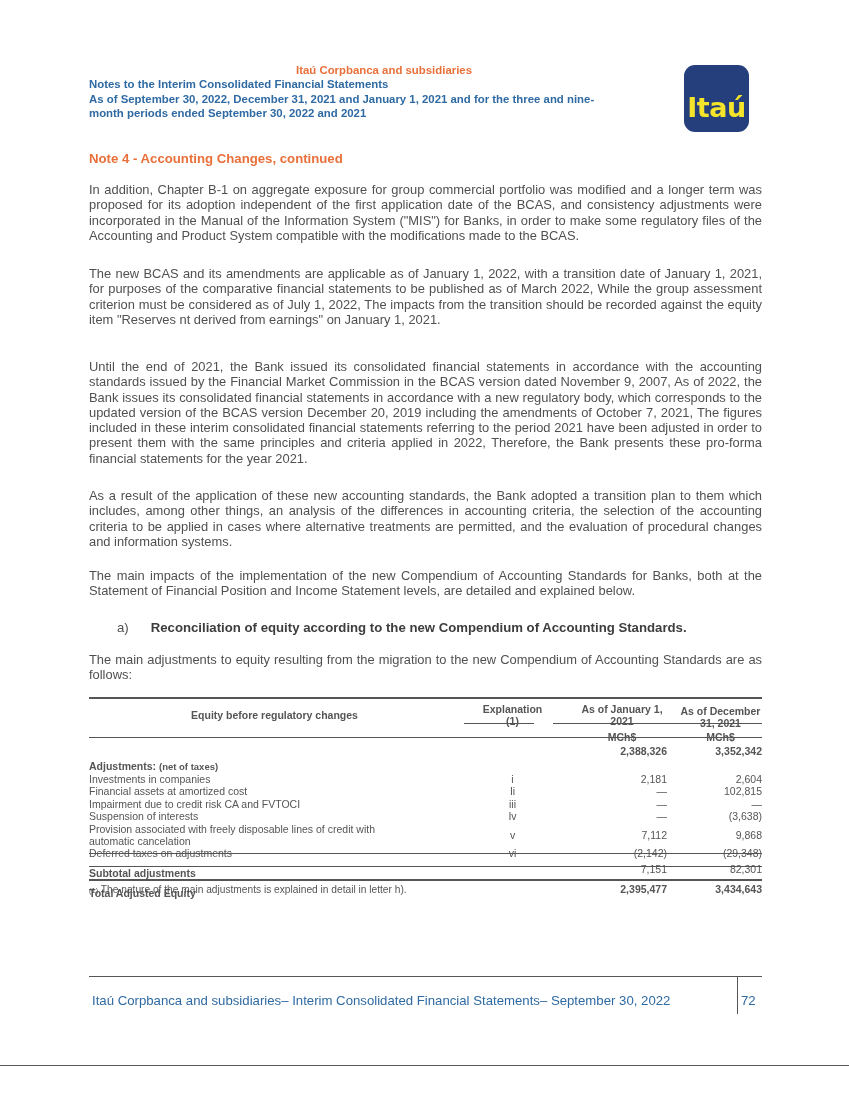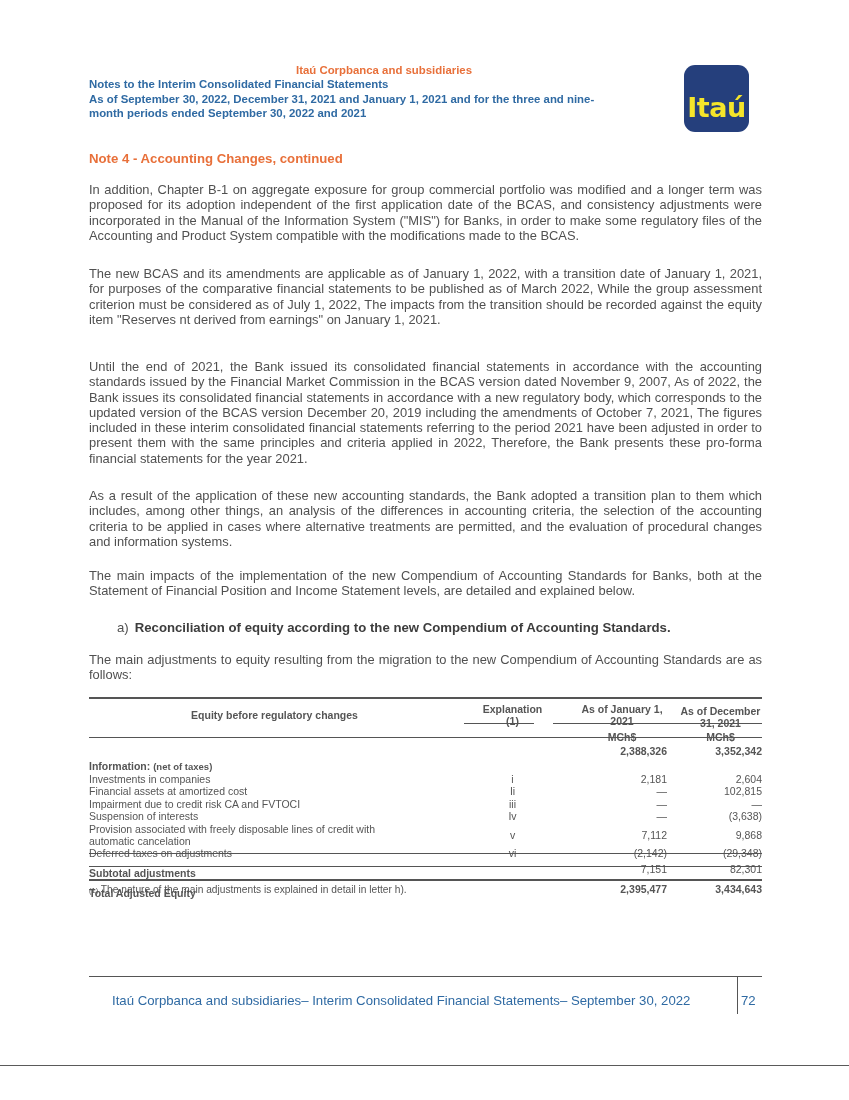--- a/index.html
+++ b/index.html
@@ -9,36 +9,36 @@
   .hdr .org { color:#e8703a;text-align:center; }
   .hdr .blue { color:#2f6aa3; }
   .logo { position:absolute; left:684px; top:65px; width:65px; height:67px; background:#253f7c;
           border-radius:11px; display:flex; align-items:center; justify-content:center; }
   .logo span { color:#f5e52a; font-weight:bold; font-size:27px; letter-spacing:-0.5px; margin-top:18px;
                font-family:"DejaVu Sans", sans-serif; }
   .note-title { position:absolute; left:89px; top:151px; color:#e8703a; font-weight:bold; font-size:13.2px; }
   .body { position:absolute; left:89px; width:673px; font-size:12.9px; line-height:15.3px; text-align:justify; color:#505050; }
   .body p { margin:0; }
   .sub { position:absolute; left:117px; top:620px; font-size:13.2px; color:#505050; }
-  .sub b { color:#3d3d3d; margin-left:6px; }
+  .sub b { color:#3d3d3d; margin-left:22px; }
   table.eq { position:absolute; left:89px; top:697px; width:673px; border-collapse:collapse; font-size:10.5px; color:#555; }
   table.eq td { padding:0; line-height:12.4px; vertical-align:middle; }
   table.eq .c1 { width:371px; }
   table.eq .c2 { width:105px; text-align:center; }
   table.eq .c3 { width:102px; text-align:right; padding-right:12px; }
   table.eq .c4 { text-align:right; }
   .head-row td { font-weight:bold; text-align:center; color:#555; }
   .topline { position:absolute; left:89px; top:697px; width:673px; border-top:2px solid #555; }
   .hl { position:absolute; border-top:1px solid #555; }
   .bold td { font-weight:bold; }
   .footnote { position:absolute; left:89px; top:884px; font-size:10.2px; color:#555; }
   .footnote small { font-size:7.5px; }
   .footer-line { position:absolute; left:89px; top:976px; width:673px; border-top:1px solid #555; }
   .footer-vline { position:absolute; left:737px; top:977px; height:37px; border-left:1px solid #555; }
-  .footer-text { position:absolute; left:92px; top:993px; font-size:13.2px; color:#2f6aa3;margin-left:20px; }
+  .footer-text { position:absolute; left:92px; top:993px; font-size:13.2px; color:#2f6aa3; }
   .page-num { position:absolute; left:741px; top:993px; font-size:13.2px; color:#2f6aa3; }
   .bottom-rule { position:absolute; left:0; top:1065px; width:849px; border-top:1.5px solid #5a5a5a; }
 </style>
 </head>
 <body>
 
 <div class="hdr">
   <div class="org">Itaú Corpbanca and subsidiaries</div>
   <div class="blue">Notes to the Interim Consolidated Financial Statements</div>
   <div class="blue">As of September 30, 2022, December 31, 2021 and January 1, 2021 and for the three and nine-</div>
@@ -97,21 +97,21 @@
     <td style="text-align:center; padding-top:1px;">MCh$</td>
     <td style="text-align:center; padding-top:1px;">MCh$</td>
   </tr>
   <tr class="bold">
     <td style="padding-top:2px;"></td>
         <td></td>
     <td class="c3" style="padding-top:2px;">2,388,326</td>
     <td class="c4" style="padding-top:2px;">3,352,342</td>
   </tr>
   <tr>
-    <td colspan="4" style="padding-top:2px;"><b>Information:</b> <b style="font-size:9.5px;">(net of taxes)</b></td>
+    <td colspan="4" style="padding-top:2px;"><b>Adjustments:</b> <b style="font-size:9.5px;">(net of taxes)</b></td>
   </tr>
   <tr>
     <td>Investments in companies</td>
     <td class="c2">i</td>
     <td class="c3">2,181</td>
     <td class="c4">2,604</td>
   </tr>
   <tr>
     <td>Financial assets at amortized cost</td>
     <td class="c2">Ii</td>

